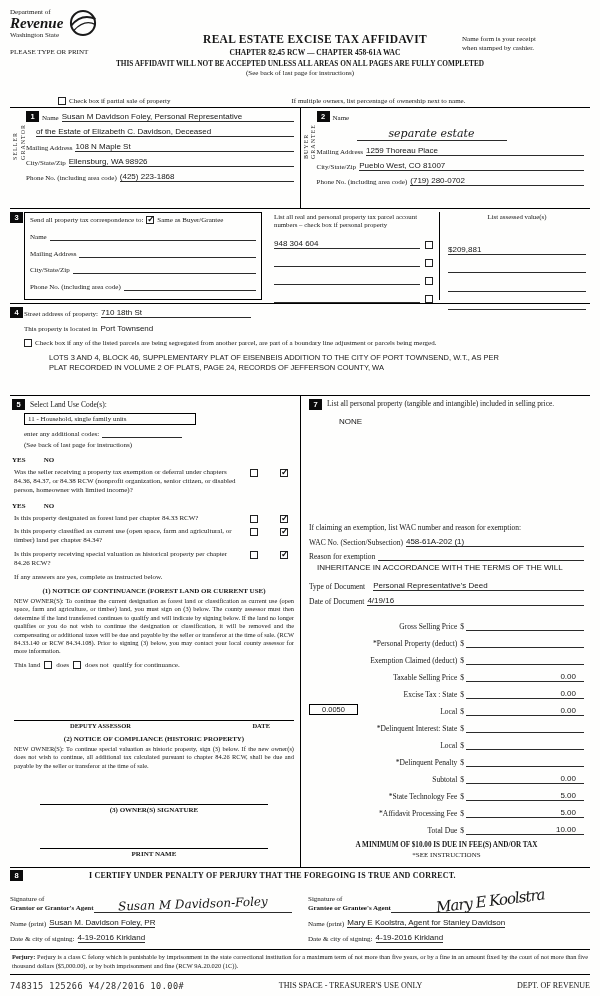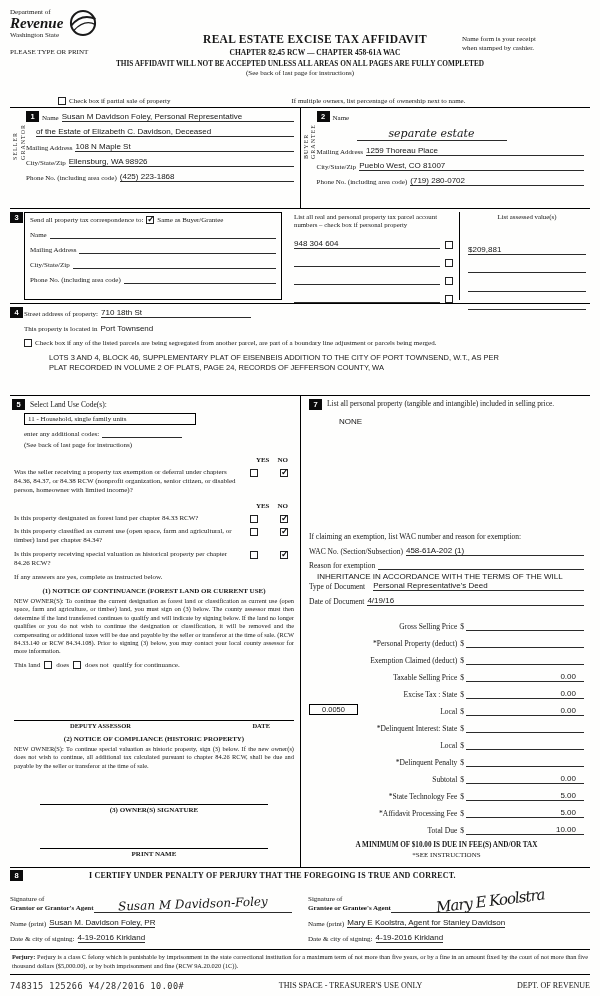--- a/index.html
+++ b/index.html
@@ -39,21 +39,21 @@
   .vlabel{position:absolute;left:2px;top:16px;display:flex;gap:1px;}
   .vword{writing-mode:vertical-rl;transform:rotate(180deg);font-size:6px;letter-spacing:1px;line-height:1.1;}
   .party .row{margin-bottom:5px;}
   .party .flex1{flex:1;}
   .cont-line{margin-left:10px;}
   .sep-line{margin-left:40px;width:150px;text-align:center;}
 
   
   .sec3{display:flex;border-bottom:1px solid #000;height:95px;position:relative;padding:3px 0 3px 14px;}
   .badge-abs{position:absolute;left:0;top:3px;}
-  .sec3-left{width:258px;border:1px solid #000;padding:3px 5px 2px 5px;display:flex;flex-direction:column;}
+  .sec3-left{width:238px;border:1px solid #000;padding:3px 5px 2px 5px;display:flex;flex-direction:column;justify-content:space-between;}
   .sec3-left .row{margin-bottom:6px;}
   .sec3-left .flex1{flex:1;}
   .sec3-mid{width:172px;border-right:1px solid #000;margin-left:6px;padding:1px 6px 0 6px;}
   .hdr-lbl{font-size:6.8px;line-height:1.25;}
   .prow{display:flex;align-items:flex-end;gap:5px;margin-top:9px;}
   .prow .fill{flex:1;}
   .sec3-right{flex:1;padding:1px 4px 0 8px;}
   .sec3-right .hdr-lbl{text-align:center;height:22px;}
   .arow{display:block;margin-top:9.5px;width:100%;}
 
@@ -65,21 +65,21 @@
 
   
   .main{display:flex;border-bottom:1px solid #000;height:472px;}
   .mcol-left{width:290px;padding:3px 4px 4px 2px;display:flex;flex-direction:column;}
   .mcol-right{flex:1;border-left:1px solid #000;padding:3px 6px 4px 8px;display:flex;flex-direction:column;}
   .luc-row{gap:5px;align-items:center;}
   .code-box{border:1px solid #000;width:172px;margin:3px 0 0 12px;padding:1px 3px;font-size:7px;}
   .addl{margin:4px 0 0 12px;}
   .addl .fill{width:80px;}
   .seeback2{margin:3px 0 0 12px;}
-  .ynh{display:flex;justify-content:flex-end;gap:8px;font-size:7px;font-weight:bold;padding-right:8px;margin-top:7px;}
+  .ynh{display:flex;justify-content:flex-start;gap:18px;font-size:7px;font-weight:bold;padding-right:8px;margin-top:7px;}
   .qrow{display:flex;margin-top:4px;}
   .qtext{flex:1;font-size:7px;line-height:1.3;padding-right:8px;padding-left:2px;}
   .qboxes{width:46px;flex:none;display:flex;justify-content:space-between;padding-right:8px;padding-top:1px;}
   .ifyes{font-size:7px;margin-top:5px;padding-left:2px;}
   .n-title{font-size:7px;font-weight:bold;text-align:center;margin-top:6px;}
   .n-body{font-size:6.4px;line-height:1.32;text-align:justify;margin-top:2px;padding:0 2px;}
   .land-row{display:flex;align-items:center;gap:4px;font-size:7px;margin-top:5px;padding-left:2px;}
   .sp3{flex:3;} .sp2{flex:2;} .sp1{flex:1;}
   .deputy{display:flex;justify-content:space-between;border-top:1px solid #000;font-size:6.5px;font-weight:bold;padding:1px 24px 0 56px;margin:0 2px;}
   .cline{border-top:1px solid #000;margin:0 28px;}
@@ -381,21 +381,21 @@
       <div class="row">
         <span class="lbl7">WAC No. (Section/Subsection)</span>
         <span class="fill val flex1">458-61A-202 (1)</span>
       </div>
       <div class="row">
         <span class="lbl7">Reason for exemption</span>
         <span class="fill flex1"></span>
       </div>
       <div class="reason-val val">INHERITANCE IN ACCORDANCE WITH THE TERMS OF THE WILL</div>
 
-      <div class="row" style="margin-top:0;gap:8px;">
+      <div class="row" style="margin-top:9px;gap:8px;">
         <span class="lbl7">Type of Document</span>
         <span class="fill val flex1">Personal Representative's Deed</span>
       </div>
       <div class="row">
         <span class="lbl7">Date of Document</span>
         <span class="fill val flex1">4/19/16</span>
       </div>
 
       <div class="mrows">
         <div class="mrow">

